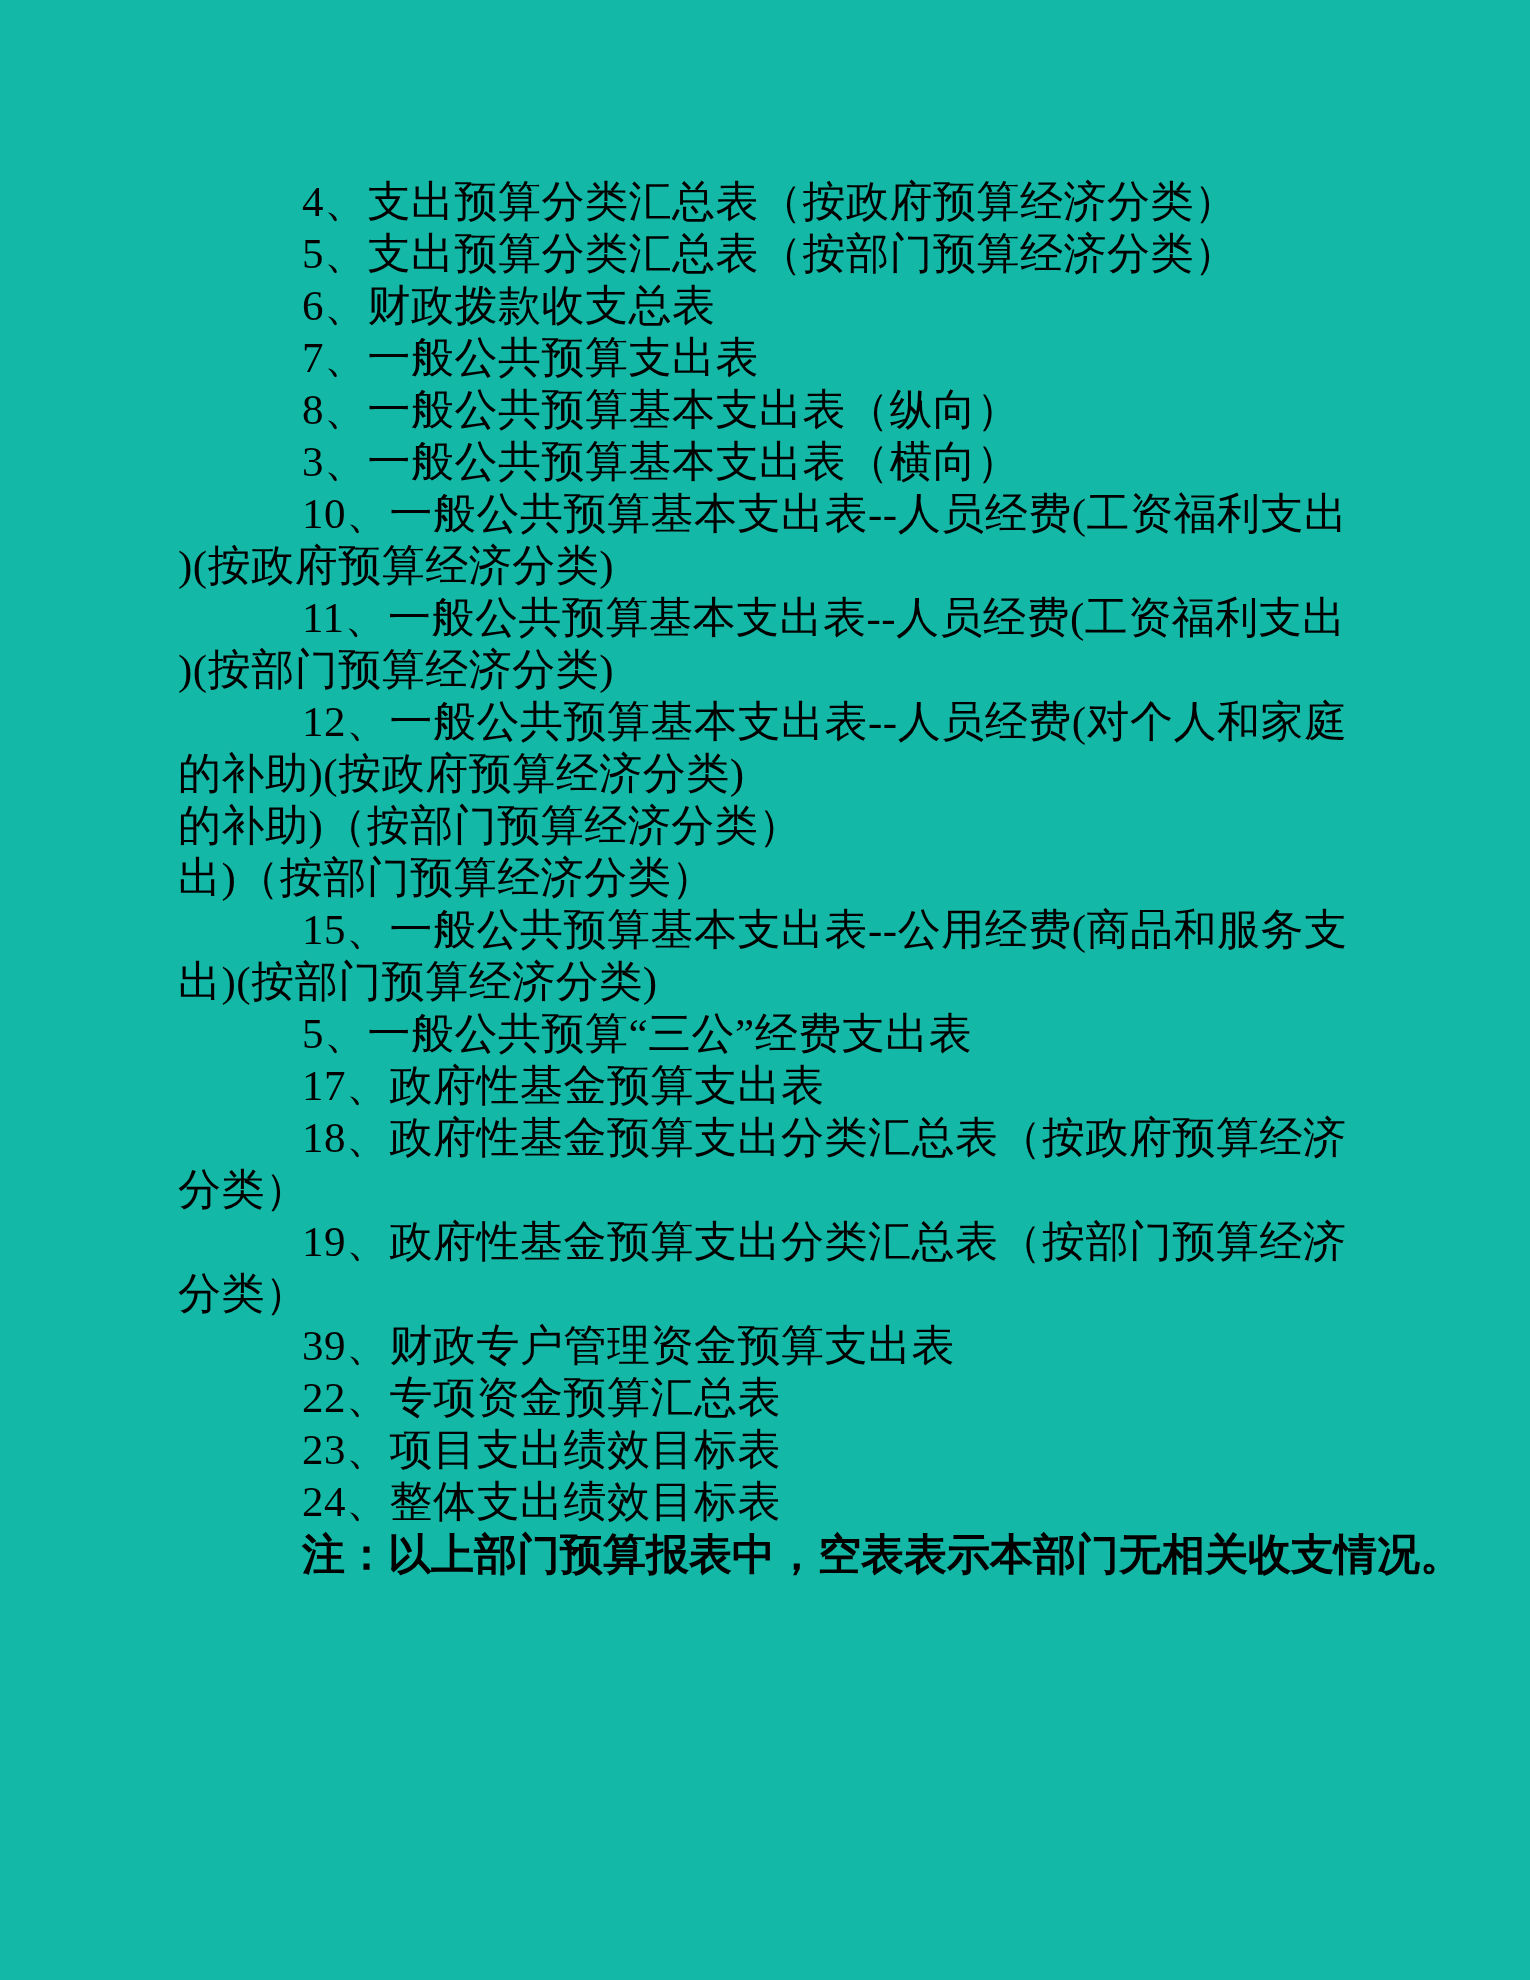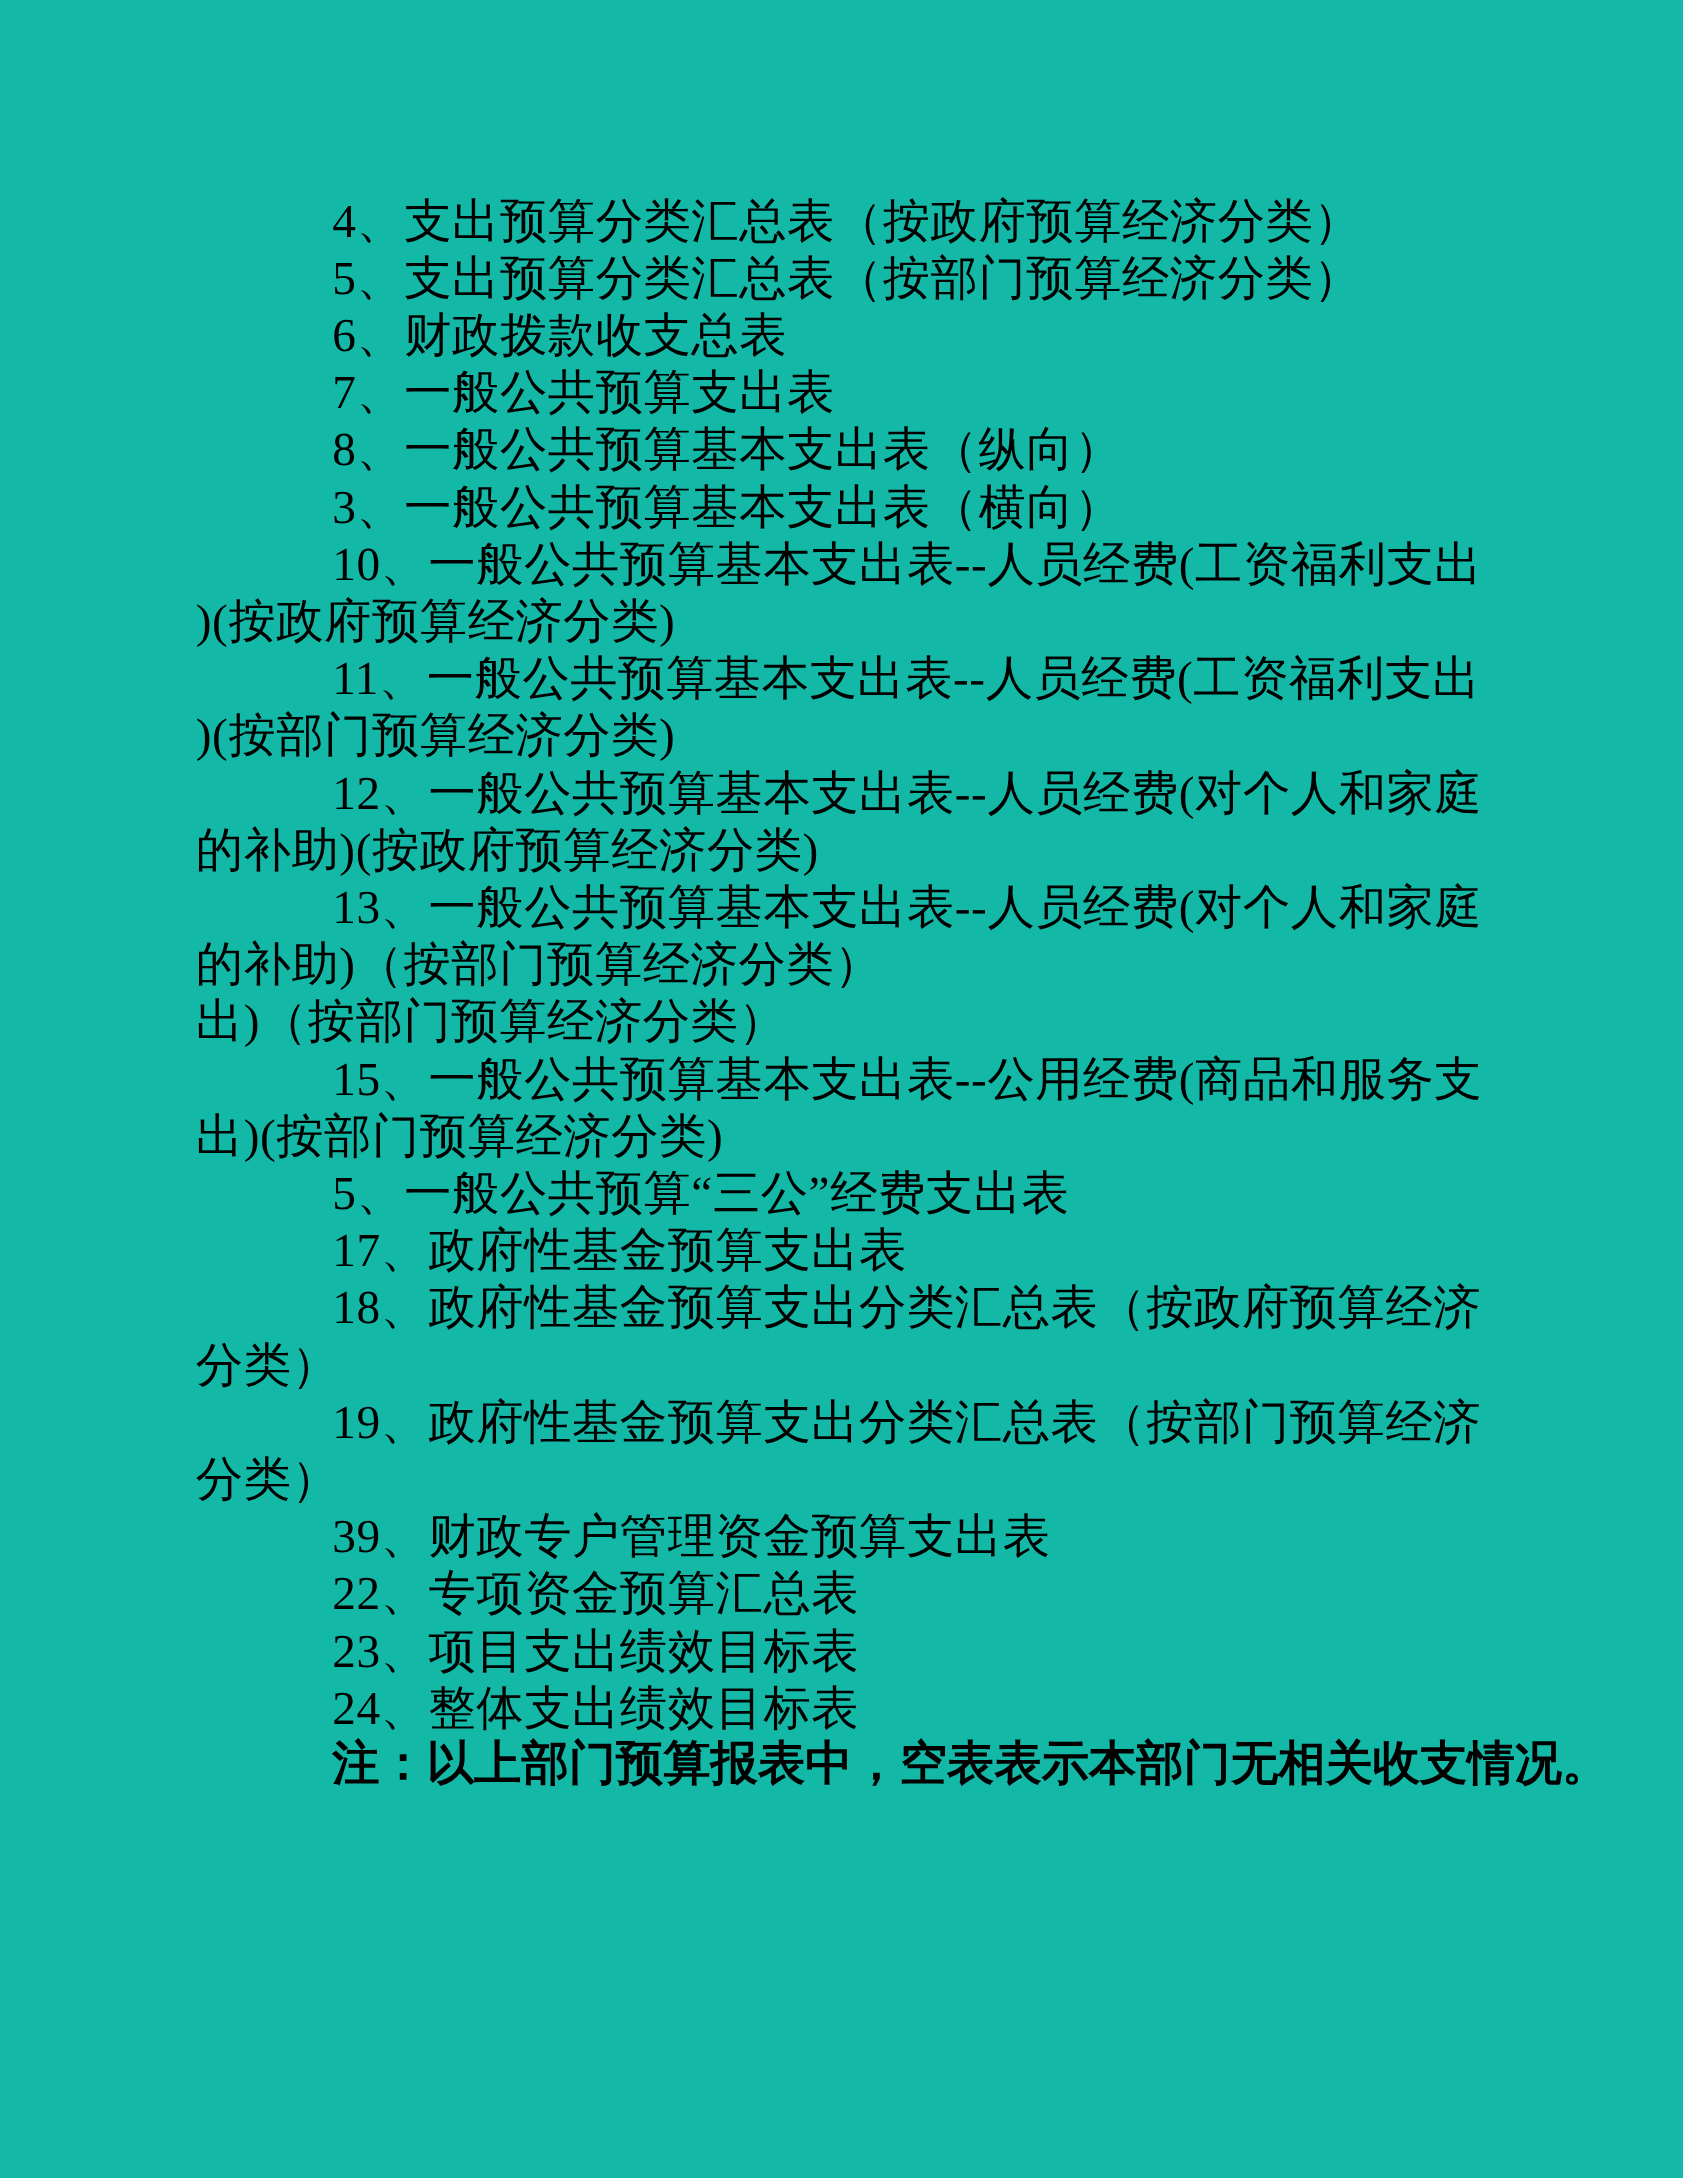--- a/index.html
+++ b/index.html
@@ -25,21 +25,21 @@
     font-size: 43px;
     line-height: 52px;
     color: #000000;
     white-space: pre;
     letter-spacing: 0.5px;
   }
   .line.indent {
     padding-left: 124px;
   }
   .line.bold {
-    font-family: Liberation Mono, monospace;
+    font-family: Liberation Sans, sans-serif;
     font-weight: 700;
     letter-spacing: 0px;
   }
 </style>
 </head>
 <body>
 
 <div class="page">
   <div class="doc">
       <div class="line indent">4、支出预算分类汇总表（按政府预算经济分类）</div>
@@ -47,21 +47,20 @@
       <div class="line indent">6、财政拨款收支总表</div>
       <div class="line indent">7、一般公共预算支出表</div>
       <div class="line indent">8、一般公共预算基本支出表（纵向）</div>
       <div class="line indent">3、一般公共预算基本支出表（横向）</div>
       <div class="line indent">10、一般公共预算基本支出表--人员经费(工资福利支出</div>
       <div class="line">)(按政府预算经济分类)</div>
       <div class="line indent">11、一般公共预算基本支出表--人员经费(工资福利支出</div>
       <div class="line">)(按部门预算经济分类)</div>
       <div class="line indent">12、一般公共预算基本支出表--人员经费(对个人和家庭</div>
       <div class="line">的补助)(按政府预算经济分类)</div>
-      <div class="line indent">13、一般公共预算基本支出表--人员经费(对个人和家庭</div>
       <div class="line">的补助)（按部门预算经济分类）</div>
       <div class="line">出)（按部门预算经济分类）</div>
       <div class="line indent">15、一般公共预算基本支出表--公用经费(商品和服务支</div>
       <div class="line">出)(按部门预算经济分类)</div>
       <div class="line indent">5、一般公共预算“三公”经费支出表</div>
       <div class="line indent">17、政府性基金预算支出表</div>
       <div class="line indent">18、政府性基金预算支出分类汇总表（按政府预算经济</div>
       <div class="line">分类）</div>
       <div class="line indent">19、政府性基金预算支出分类汇总表（按部门预算经济</div>
       <div class="line">分类）</div>

